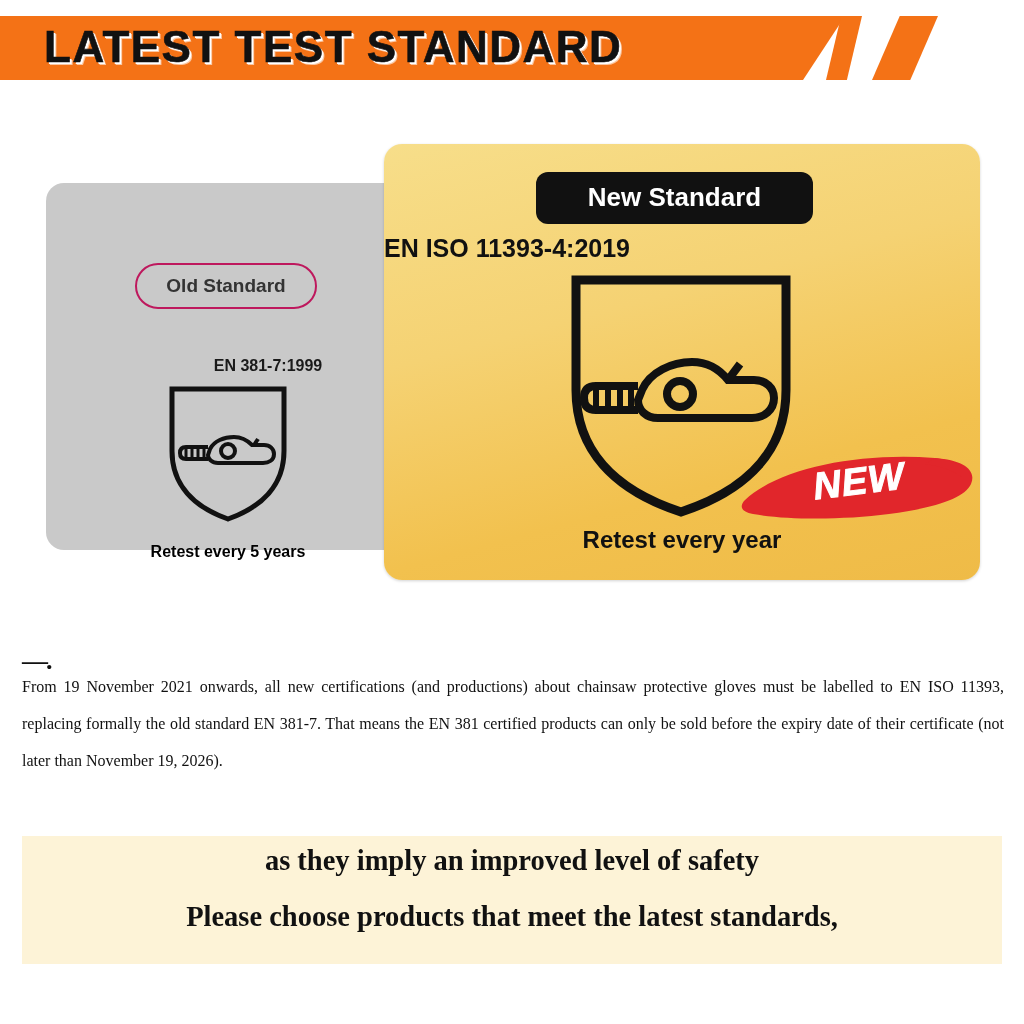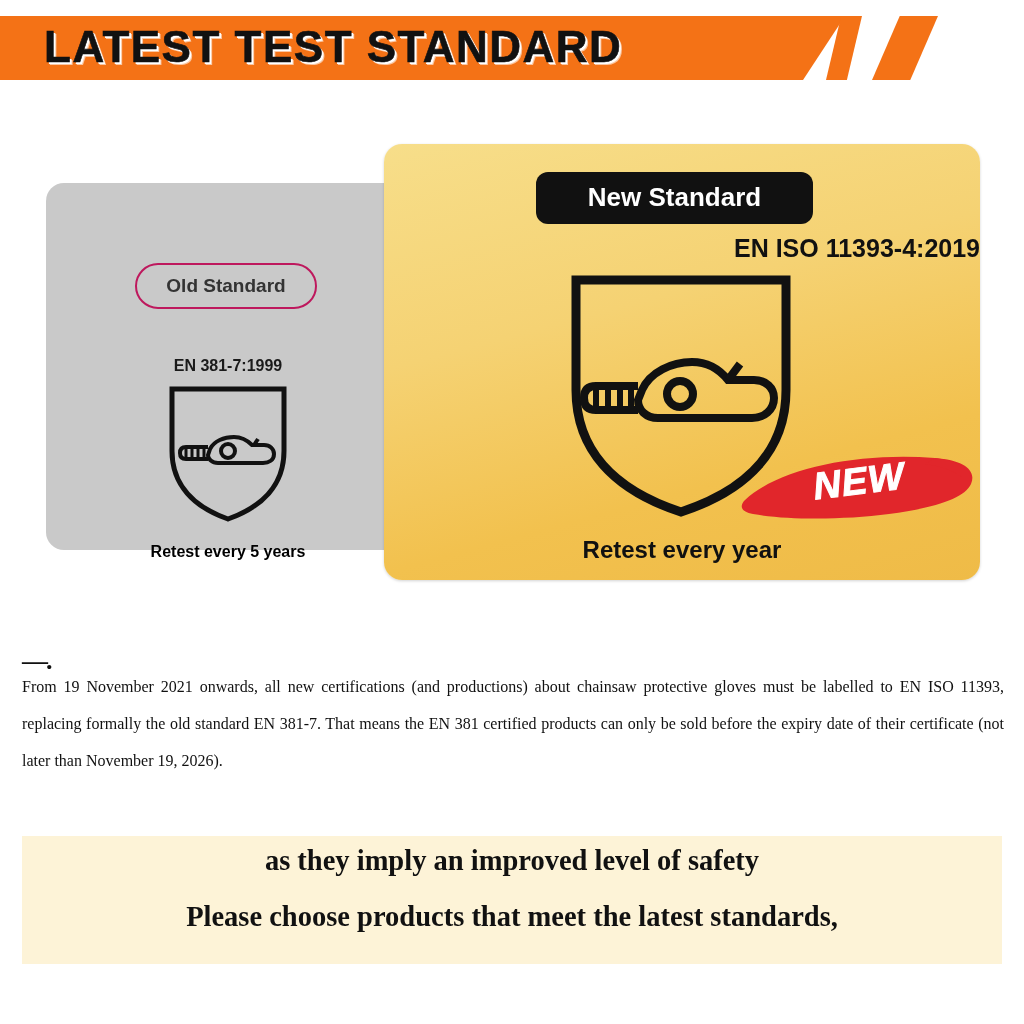--- a/index.html
+++ b/index.html
@@ -104,20 +104,21 @@
   }
   .code-old {
     position: absolute;
     left: 0;
     top: 174px;
     width: 364px;
     text-align: center;
     font-size: 16px;
     font-weight: bold;
     color: #1a1a1a;
+    padding-left: 40px;
   }
   .shield-old {
     position: absolute;
     left: 120px;
     top: 200px;
     width: 124px;
     height: 140px;
   }
   .retest-old {
     position: absolute;
@@ -151,42 +152,41 @@
     line-height: 50px;
     font-size: 26px;
     font-weight: bold;
     color: #ffffff;
   }
   .code-new {
     position: absolute;
     left: 0;
     top: 90px;
     width: 596px;
-    text-align: right;
+    text-align: left;
     font-size: 25px;
     font-weight: bold;
     color: #111111;
   }
   .shield-new {
     position: absolute;
     left: 184px;
     top: 128px;
     width: 226px;
     height: 248px;
   }
   .retest-new {
     position: absolute;
     left: 0;
     top: 382px;
     width: 596px;
     text-align: center;
     font-size: 24px;
     font-weight: bold;
     color: #111111;
-    margin-top: 10px;
   }
   .new-badge {
     position: absolute;
     left: 355px;
     top: 300px;
     width: 240px;
     height: 82px;
   }
   .new-badge-text {
     position: absolute;

